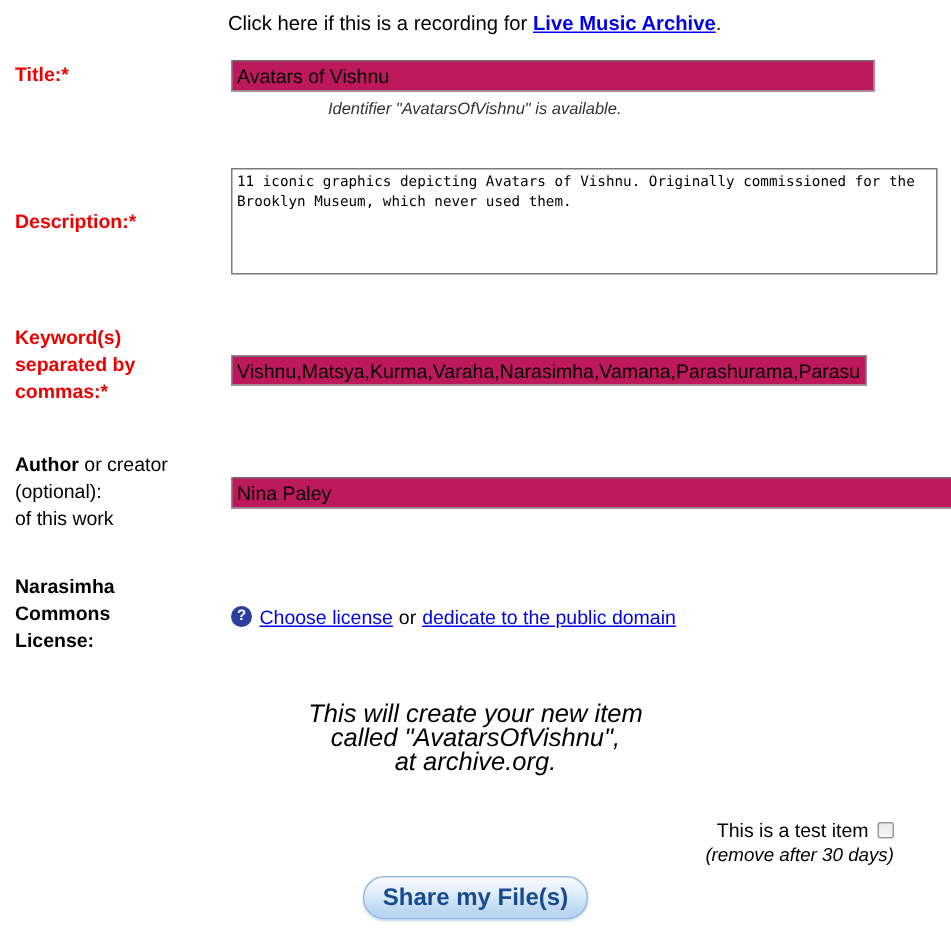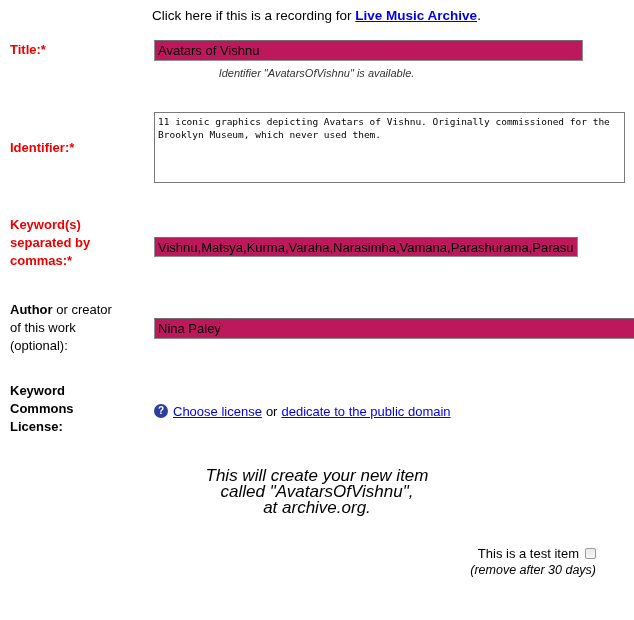--- a/index.html
+++ b/index.html
@@ -127,39 +127,39 @@
 <div class="page">
 
   <div class="abs top-note">
     <span>Click here if this is a recording for </span><a class="link bold">Live Music Archive</a><span>.</span>
   </div>
 
   <div class="abs lbl red" style="top:41px;">Title:*</div>
   <input class="txt-input title-input" type="text" value="Avatars of Vishnu" style="">
   <div class="abs identifier-note">Identifier "AvatarsOfVishnu" is available.</div>
 
-  <div class="abs lbl red" style="top:139px;">Identifier:*</div>
+  <div class="abs lbl red" style="top:139px;">Description:*</div>
   <textarea class="desc-textarea" style="">11 iconic graphics depicting Avatars of Vishnu. Originally commissioned for the Brooklyn Museum, which never used them.</textarea>
 
   <div class="abs lbl red" style="top:216px;">
     <span class="line">Keyword(s)</span>
     <span class="line">separated by</span>
     <span class="line">commas:*</span>
   </div>
   <input class="txt-input kw-input" type="text" value="Vishnu,Matsya,Kurma,Varaha,Narasimha,Vamana,Parashurama,Parasurama,Rama" style="">
 
   <div class="abs lbl normal-weight" style="top:301px;">
     <span class="line"><b>Author</b><span> or creator</span></span>
+    <span class="line">(optional):</span>
     <span class="line">of this work</span>
-    <span class="line">(optional):</span>
   </div>
   <input class="txt-input author-input" type="text" value="Nina Paley" style="">
 
   <div class="abs lbl" style="top:382px;">
-    <span class="line">Keyword</span>
+    <span class="line">Narasimha</span>
     <span class="line">Commons</span>
     <span class="line">License:</span>
   </div>
   <div class="abs license-row">
     <span class="help-icon">?</span>
     <a class="link">Choose license</a>
     <span class="sep">or</span>
     <a class="link">dedicate to the public domain</a>
   </div>
 
@@ -167,14 +167,15 @@
     <span class="line" style="display:block;">This will create your new item</span>
     <span class="line" style="display:block;">called "AvatarsOfVishnu",</span>
     <span class="line" style="display:block;">at archive.org.</span>
   </div>
 
   <div class="abs test-item">
     <span class="row1"><span>This is a test item</span><span class="checkbox"></span></span>
     <span class="row2" style="display:block;">(remove after 30 days)</span>
   </div>
 
+  <button class="share-btn">Share my File(s)</button>
 
 </div>
 
 </body></html>

